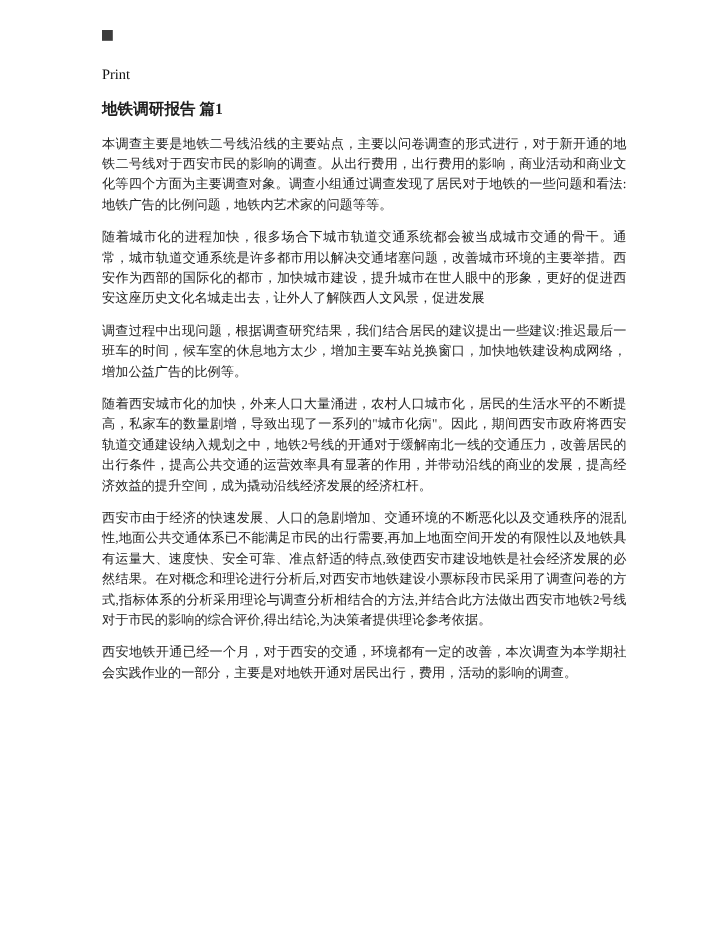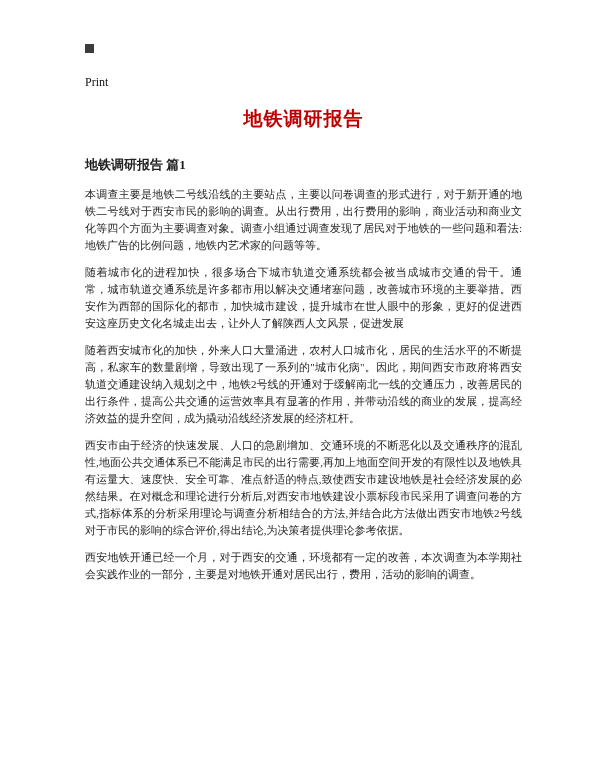--- a/index.html
+++ b/index.html
@@ -11,21 +11,21 @@
     width: 600px;
     height: 776px;
     font-family: "Liberation Serif", "DejaVu Serif", serif;
     color: #1f1f1f;
     overflow: hidden;
   }
   .page {
     box-sizing: border-box;
     width: 600px;
     height: 776px;
-    padding: 44px 78px 16px 85px;
+    padding: 25px 78px 16px 85px;
     background: #ffffff;
     overflow: hidden;
   }
   .corner-square {
     width: 9px;
     height: 9px;
     background: #3c3c3c;
     margin: 0 0 19px 0;
   }
   .print-link {
@@ -64,24 +64,24 @@
 <body>
 
 <div class="page">
 
   <div class="corner-square"></div>
 
   <div>
     <span class="print-link">Print</span>
   </div>
 
-  <div class="doc-title" style="color: rgb(192, 0, 0);">地铁调研报告</div>
 
 
   <div class="section-heading">地铁调研报告 篇1</div>
 
   <p class="body-par">本调查主要是地铁二号线沿线的主要站点，主要以问卷调查的形式进行，对于新开通的地铁二号线对于西安市民的影响的调查。从出行费用，出行费用的影响，商业活动和商业文化等四个方面为主要调查对象。调查小组通过调查发现了居民对于地铁的一些问题和看法:地铁广告的比例问题，地铁内艺术家的问题等等。</p>
   <p class="body-par">随着城市化的进程加快，很多场合下城市轨道交通系统都会被当成城市交通的骨干。通常，城市轨道交通系统是许多都市用以解决交通堵塞问题，改善城市环境的主要举措。西安作为西部的国际化的都市，加快城市建设，提升城市在世人眼中的形象，更好的促进西安这座历史文化名城走出去，让外人了解陕西人文风景，促进发展</p>
+  <p class="body-par">调查过程中出现问题，根据调查研究结果，我们结合居民的建议提出一些建议:推迟最后一班车的时间，候车室的休息地方太少，增加主要车站兑换窗口，加快地铁建设构成网络，增加公益广告的比例等。</p>
   <p class="body-par">随着西安城市化的加快，外来人口大量涌进，农村人口城市化，居民的生活水平的不断提高，私家车的数量剧增，导致出现了一系列的"城市化病"。因此，期间西安市政府将西安轨道交通建设纳入规划之中，地铁2号线的开通对于缓解南北一线的交通压力，改善居民的出行条件，提高公共交通的运营效率具有显著的作用，并带动沿线的商业的发展，提高经济效益的提升空间，成为撬动沿线经济发展的经济杠杆。</p>
   <p class="body-par">西安市由于经济的快速发展、人口的急剧增加、交通环境的不断恶化以及交通秩序的混乱性,地面公共交通体系已不能满足市民的出行需要,再加上地面空间开发的有限性以及地铁具有运量大、速度快、安全可靠、准点舒适的特点,致使西安市建设地铁是社会经济发展的必然结果。在对概念和理论进行分析后,对西安市地铁建设小票标段市民采用了调查问卷的方式,指标体系的分析采用理论与调查分析相结合的方法,并结合此方法做出西安市地铁2号线对于市民的影响的综合评价,得出结论,为决策者提供理论参考依据。</p>
   <p class="body-par">西安地铁开通已经一个月，对于西安的交通，环境都有一定的改善，本次调查为本学期社会实践作业的一部分，主要是对地铁开通对居民出行，费用，活动的影响的调查。</p>
 
 </div>
 
 </body></html>

